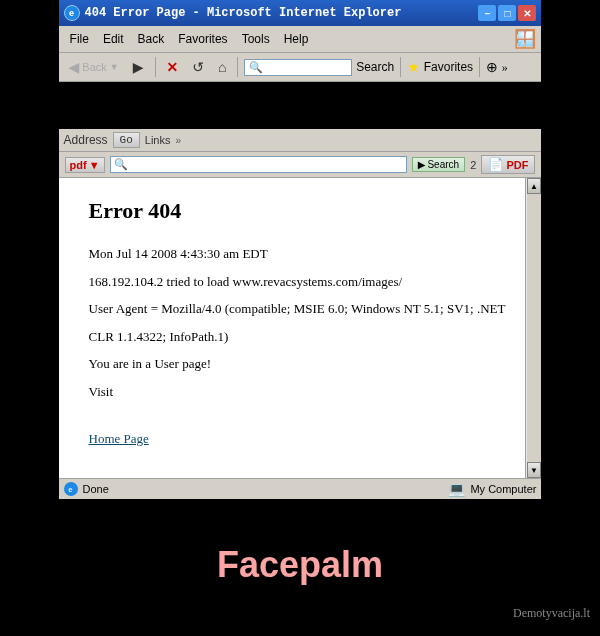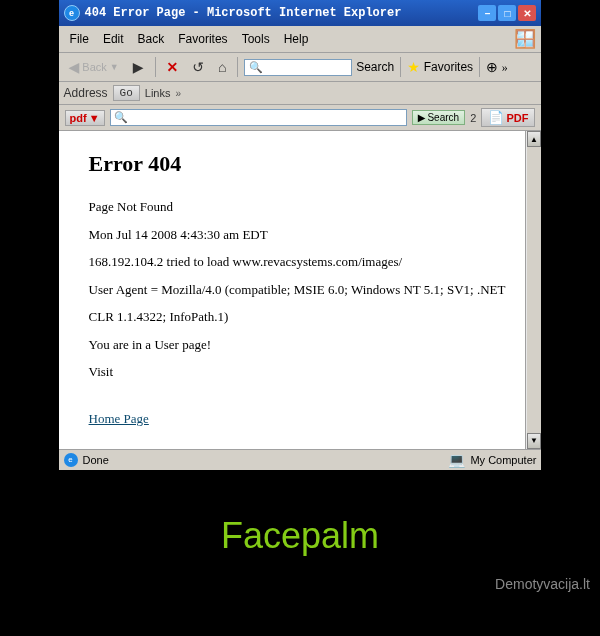--- a/index.html
+++ b/index.html
@@ -155,20 +155,21 @@
     }
 
     
     .address-bar {
       background: #d4d0c8;
       display: flex;
       align-items: center;
       padding: 3px 5px;
       gap: 5px;
       border-bottom: 1px solid #a0a0a0;
+      margin-top: 47px;
     }
 
     .address-label {
       font-size: 12px;
       font-family: 'Tahoma', Arial, sans-serif;
       color: #333;
     }
 
     .address-input {
       flex: 1;
@@ -354,40 +355,40 @@
     }
 
     
     .caption-area {
       width: 100%;
       text-align: center;
       padding: 25px 10px 10px;
     }
 
     .caption-text {
-      color: #84cc16;
+      color: #fca5a5;
       font-size: 36px;
       font-family: Arial, sans-serif;
-      font-weight: normal;
+      font-weight: bold;
     }
 
     .bottom-area {
       position: relative;
       width: 100%;
       text-align: center;
       padding: 20px 0 30px;
     }
 
     .watermark-text {
       position: absolute;
       bottom: 5px;
       right: 10px;
       color: #888;
-      font-size: 14px;
-      font-family: Liberation Sans, sans-serif;
+      font-size: 12px;
+      font-family: Liberation Serif, serif;
     }
 
     .browser-wrapper {
       position: relative;
     }
   </style>
 </head>
 <body>
 
 <div class="browser-wrapper">
@@ -465,21 +466,20 @@
     <button class="pdf-label-btn">
       <span style="font-size:13px;">📄</span>
       <span>PDF</span>
     </button>
   </div>
 
   <div style="position:relative;display:flex;">
     <div class="content-area" style="flex:1;padding-right:20px;">
       <h1 class="error-title">Error 404</h1>
       <div class="error-body">
-        <p>Page Not Found</p>
         <p>Mon Jul 14 2008 4:43:30 am EDT</p>
         <p>168.192.104.2 tried to load www.revacsystems.com/images/</p>
         <p>User Agent = Mozilla/4.0 (compatible; MSIE 6.0; Windows NT 5.1; SV1; .NET</p>
         <p>CLR 1.1.4322; InfoPath.1)</p>
         <p>You are in a User page!</p>
         <p>Visit</p>
         <br>
         <a class="home-link">Home Page</a>
       </div>
     </div>

